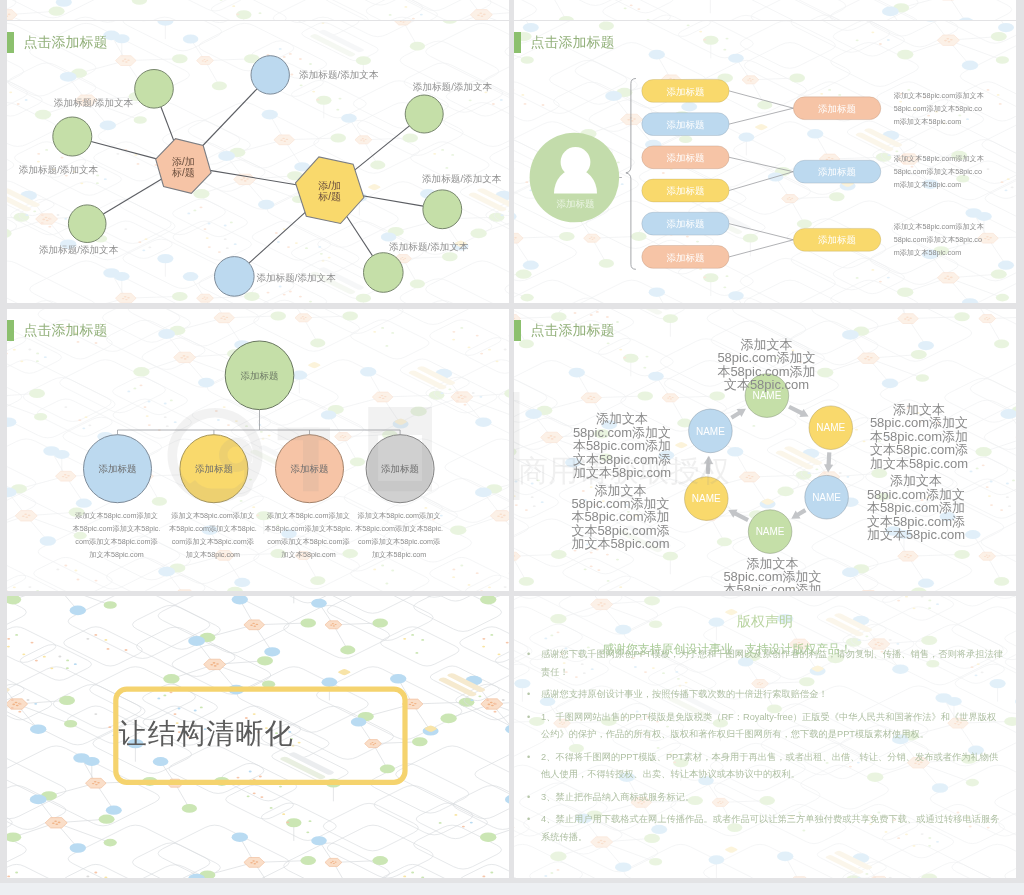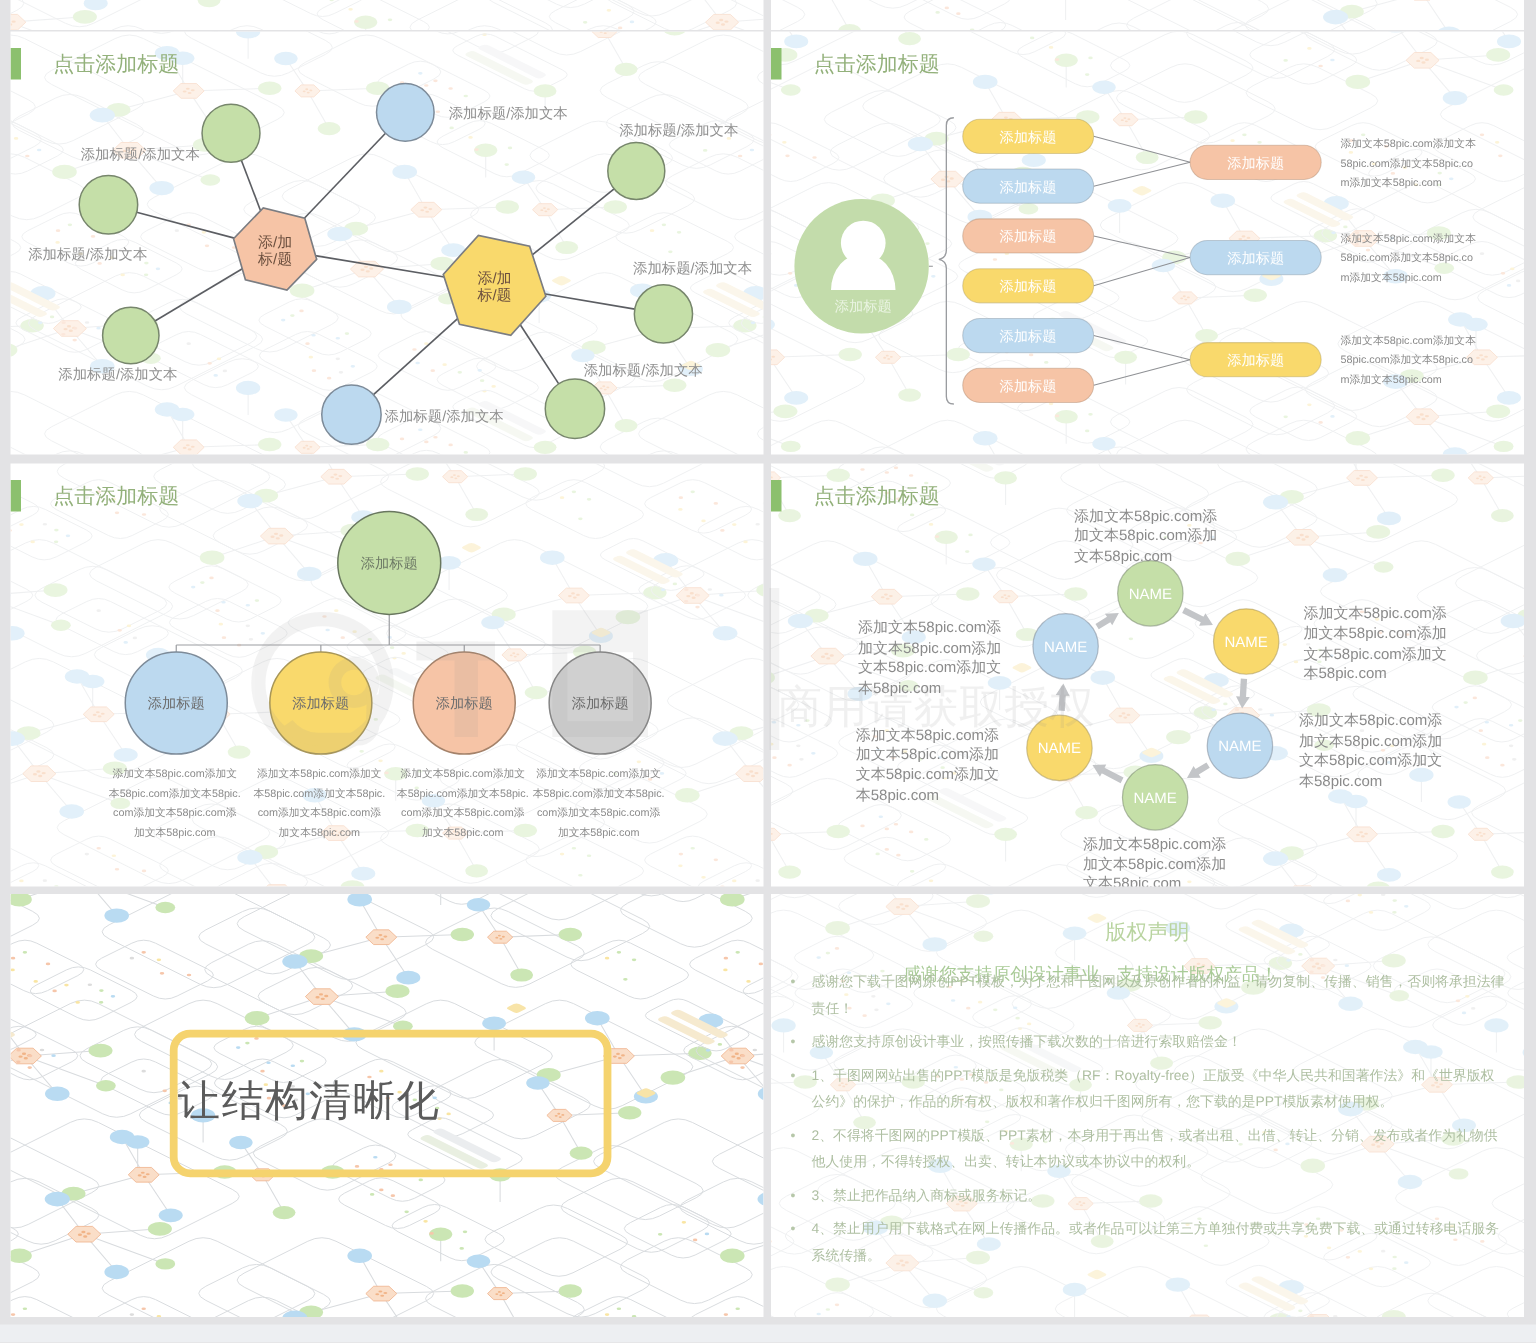--- a/index.html
+++ b/index.html
@@ -2,28 +2,28 @@
 <html><head><meta charset="utf-8"><title>PPT</title><style>
 *{box-sizing:border-box;margin:0;padding:0}
 html,body{width:1024px;height:895px;overflow:hidden;background:#e3e3e5;
  font-family:"Liberation Sans",sans-serif;-webkit-font-smoothing:antialiased}
 .page{position:relative;width:1024px;height:895px;background:#e3e3e5}
 .slide{position:absolute;width:502px;height:282px;background:#fff;overflow:hidden}
 .footer{position:absolute;left:0;top:883px;width:1024px;height:12px;background:#edeff2}
 
 .ttl{position:absolute;left:0px;top:10.5px;height:21px;display:flex;align-items:center;z-index:4}
 .ttl .bar{width:6.5px;height:21px;background:#8cc06e;flex:0 0 auto}
-.ttl .t{margin-left:22px;font-size:14px;line-height:21px;color:#93b17b;white-space:nowrap}
+.ttl .t{margin-left:10px;font-size:14px;line-height:21px;color:#93b17b;white-space:nowrap}
 .lay{position:absolute;left:0;top:0;z-index:3}
 .bgsvg{position:absolute;left:0;top:0;z-index:1}
 svg{display:block}
 .p2{position:absolute;width:92px;font-size:7.2px;line-height:13.3px;color:#8b8b8b;z-index:3;word-break:break-all}
 
 .p3{position:absolute;width:89px;font-size:7.2px;line-height:13.1px;color:#8b8b8b;text-align:center;z-index:3;word-break:break-all}
-.p4{position:absolute;font-size:10px;line-height:13.4px;color:#8b8b8b;z-index:3}
+.p4{position:absolute;font-size:13px;line-height:13.4px;color:#8b8b8b;text-align:center;z-index:3}
 
 .hl{position:absolute;left:0;top:119px;width:398px;text-align:center;font-size:28.2px;
  line-height:36px;color:#5b5b5b;z-index:3;letter-spacing:1px}
 .c6{position:absolute;left:0;top:0;width:502px;height:282px;z-index:3}
 
 .c6h{position:absolute;left:0;top:17px;width:502px;text-align:center;font-size:14px;color:#b9d4a0}
 
 .c6s{position:absolute;left:0;top:45.5px;width:426px;text-align:center;font-size:11.9px;color:#a9cb97}
 
 

